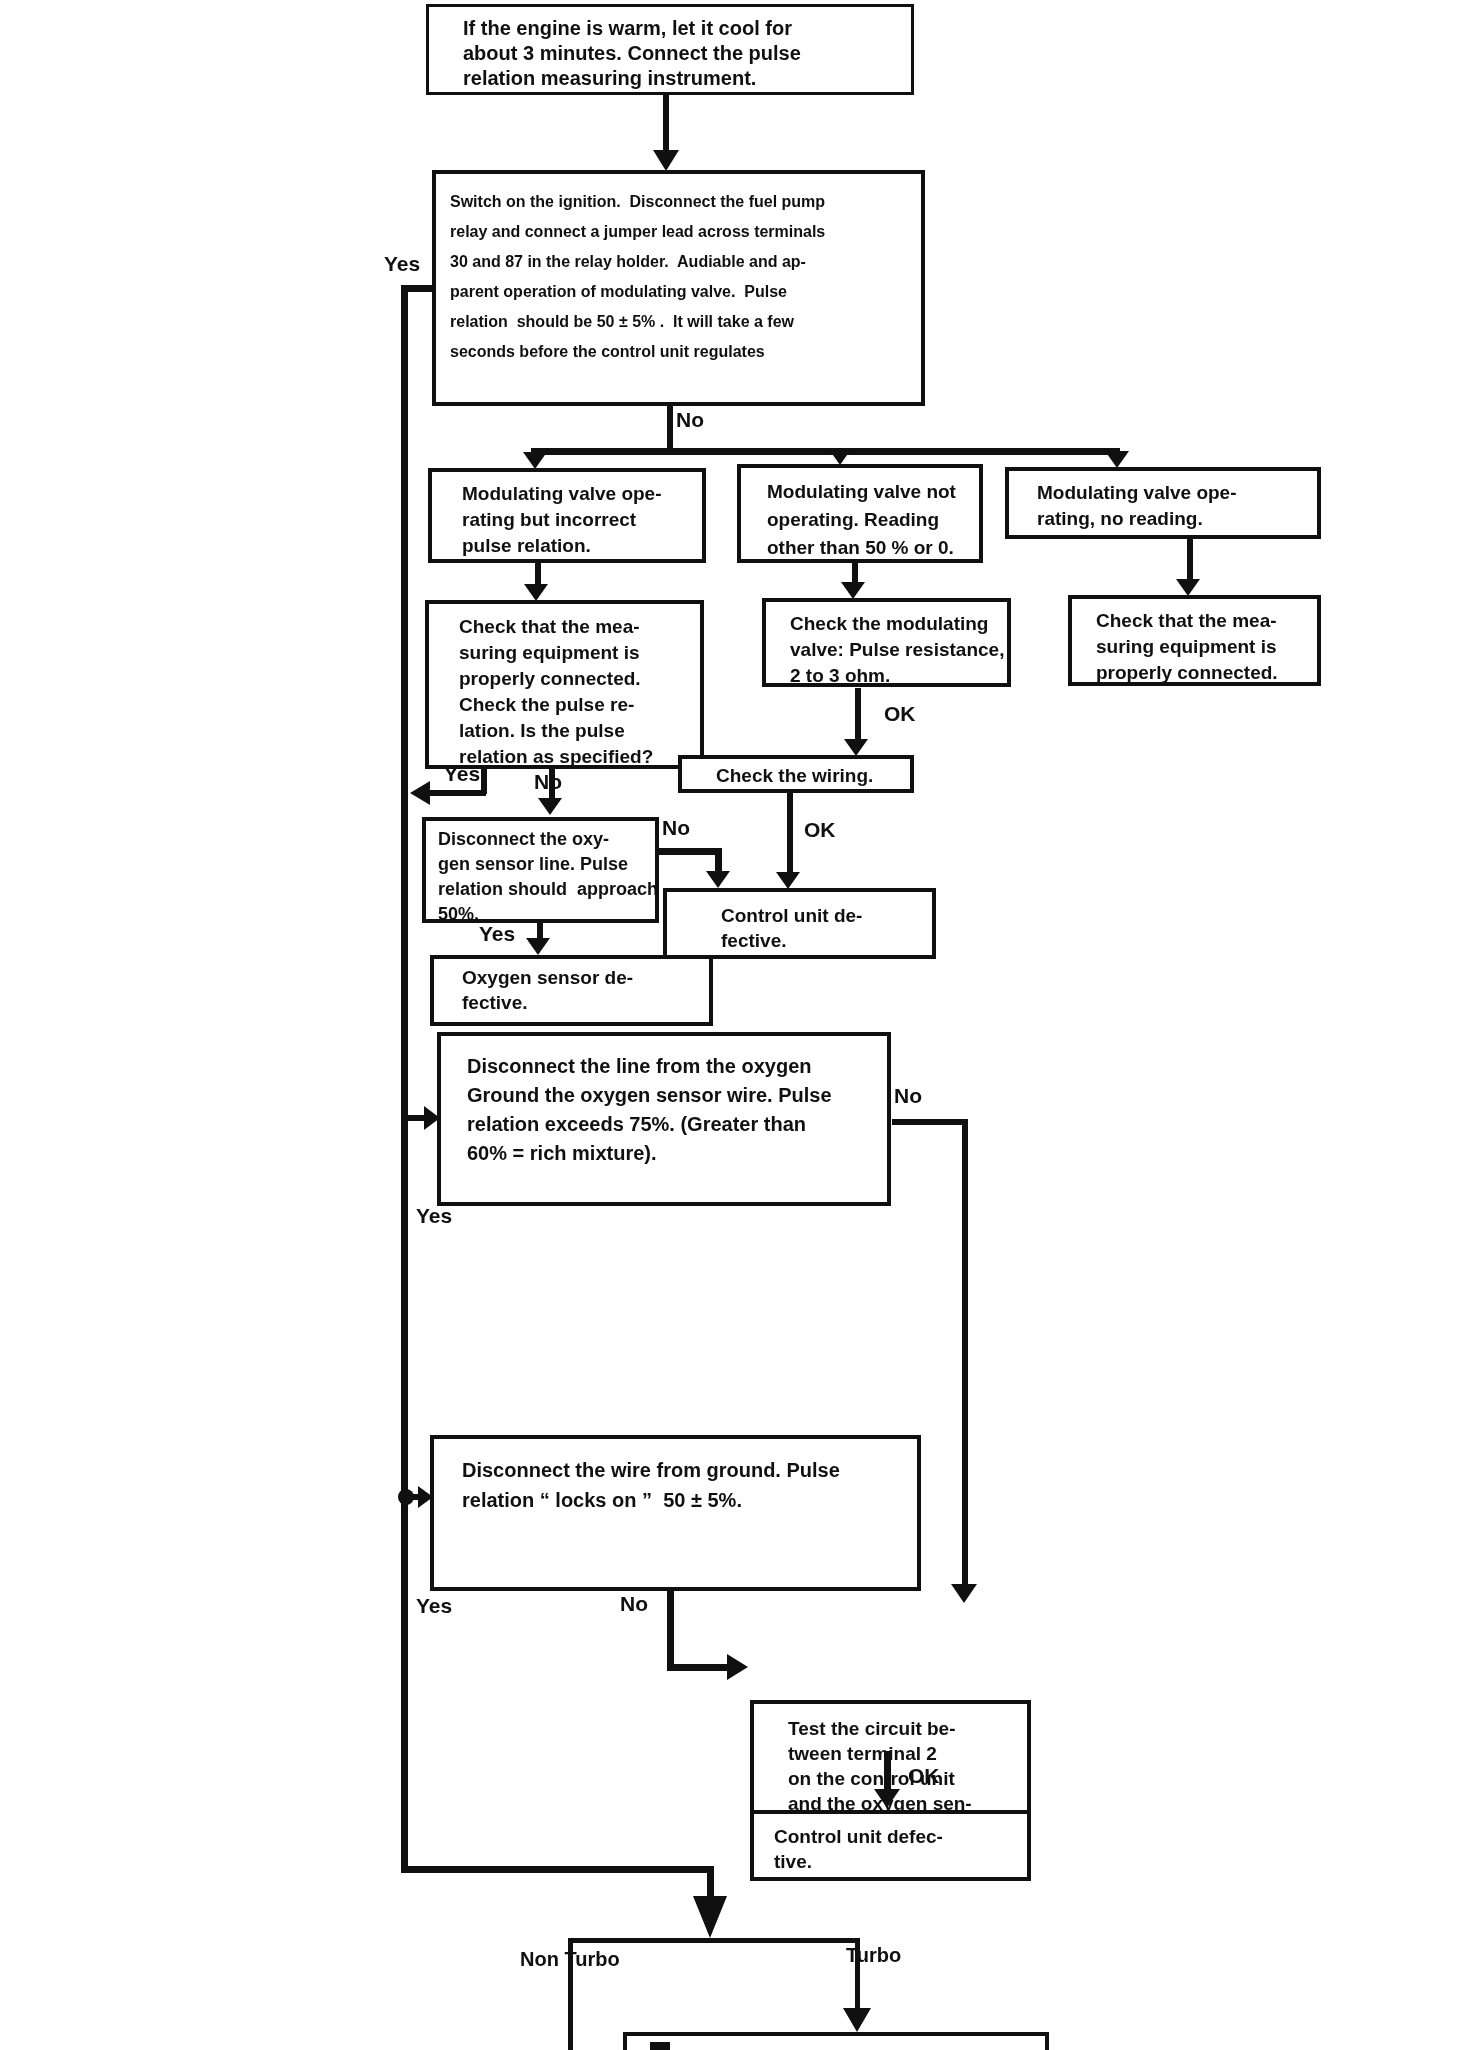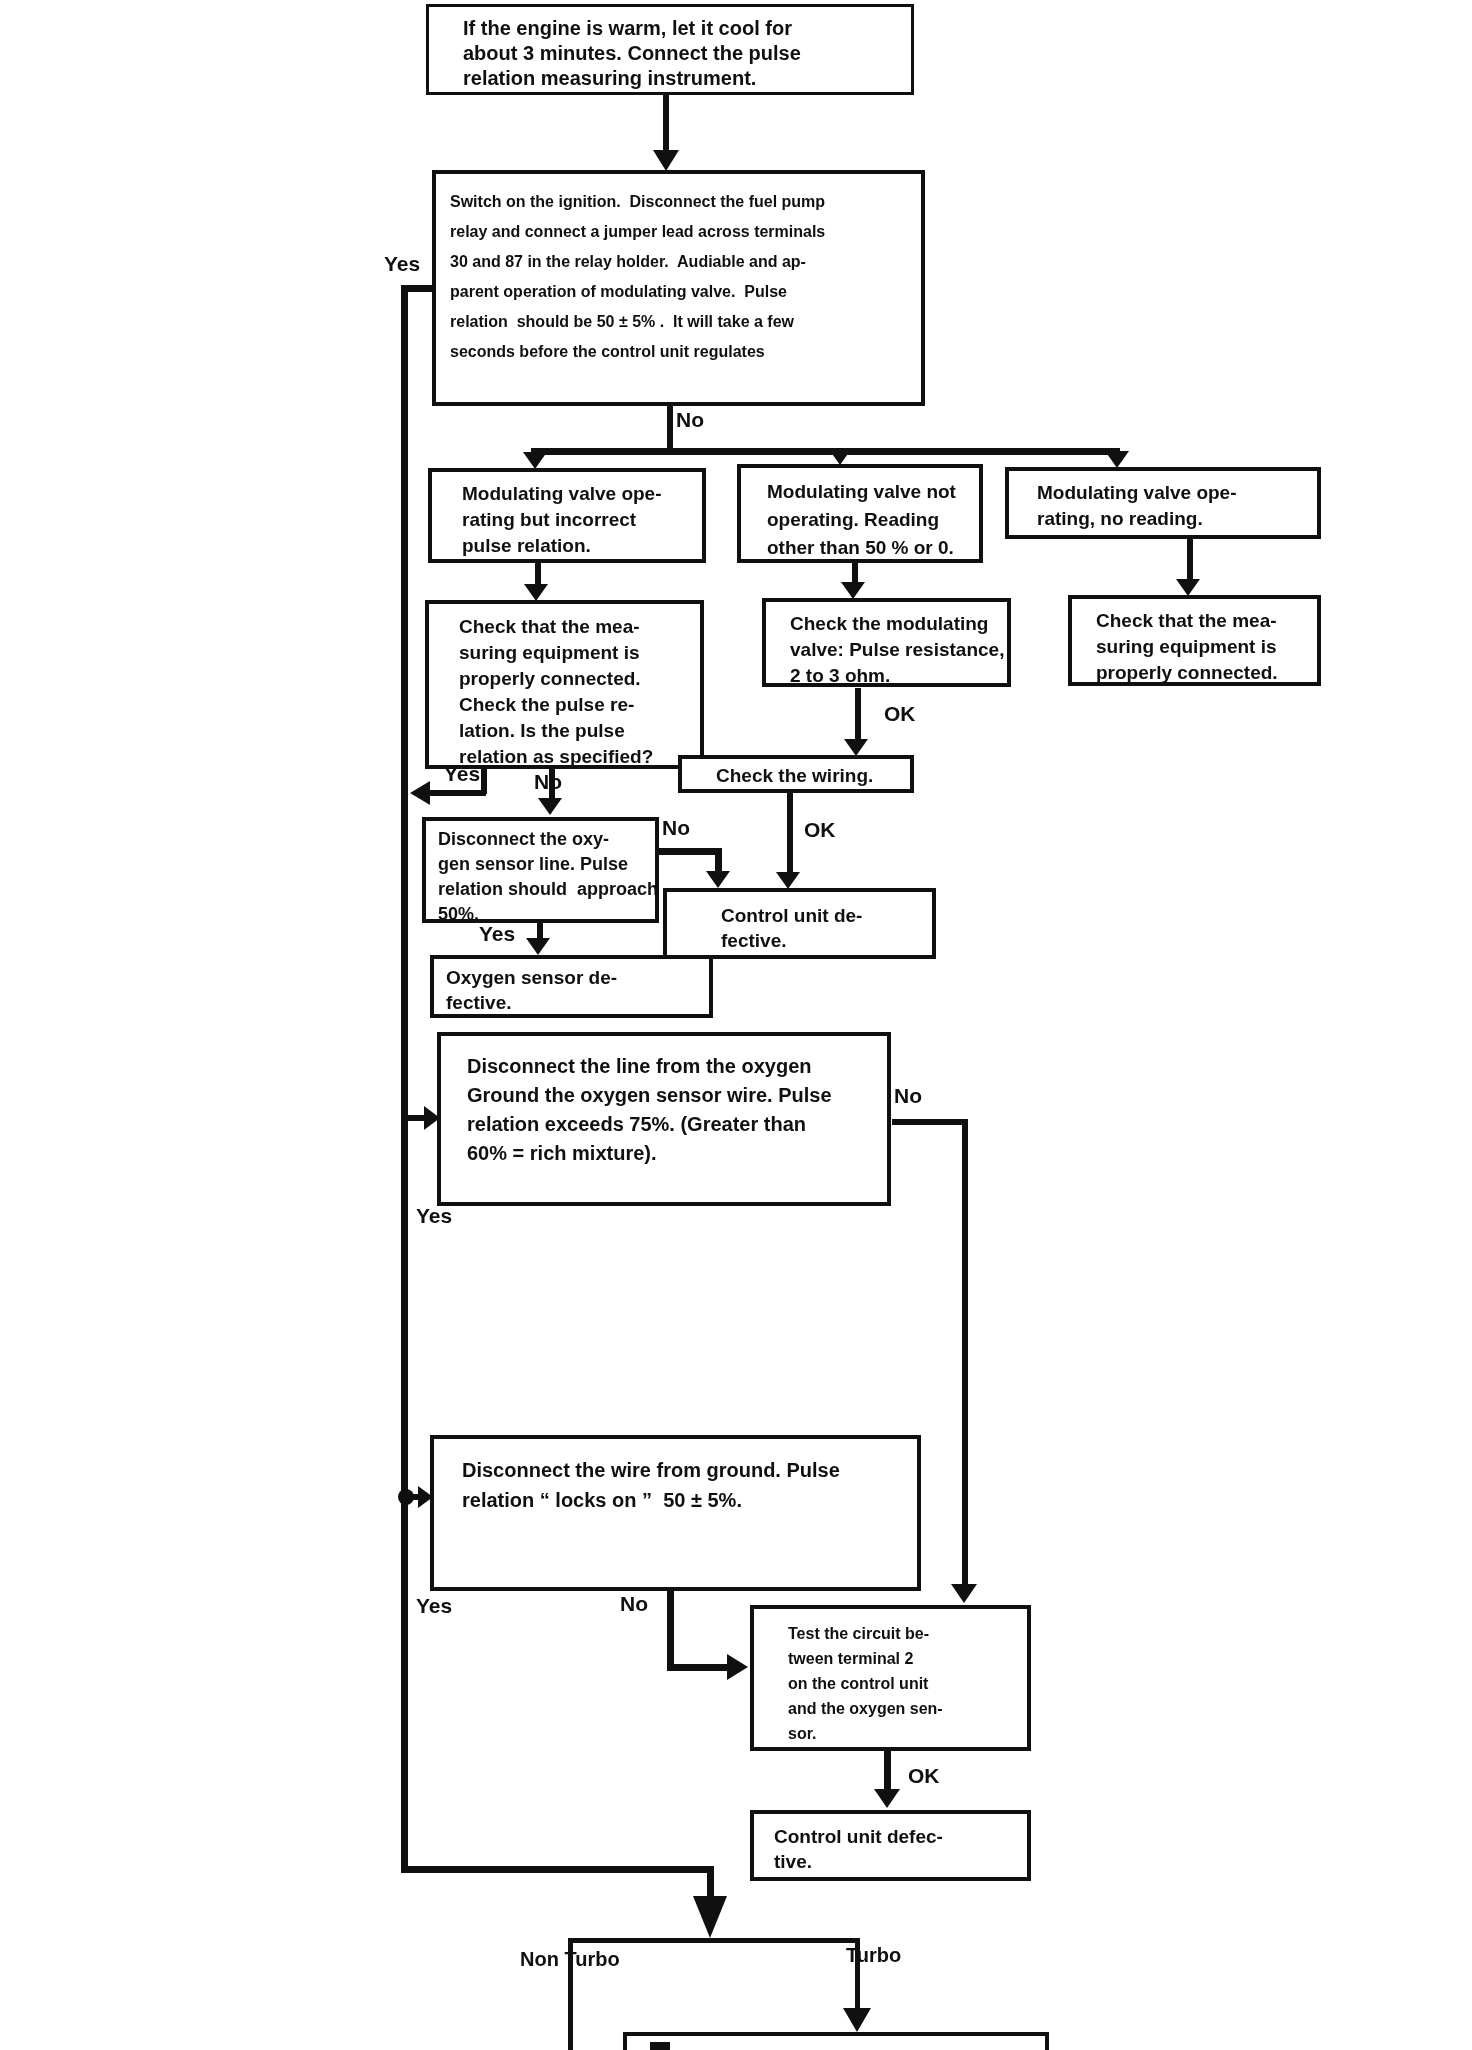--- a/index.html
+++ b/index.html
@@ -82,38 +82,38 @@
       <div class="tl">gen sensor line. Pulse</div>
       <div class="tl">relation should  approach</div>
       <div class="tl">50%.</div>
     </div>
 
   <div class="box" style="left:663px;top:888px;width:273px;height:71px;padding:11px 0 0 54px;font-size:19px;line-height:25px;">
       <div class="tl">Control unit de-</div>
       <div class="tl">fective.</div>
     </div>
 
-  <div class="box" style="left:430px;top:955px;width:283px;height:63px;padding:6px 0 0 12px;font-size:19px;line-height:25px;">
+  <div class="box" style="left:430px;top:955px;width:283px;height:71px;padding:6px 0 0 28px;font-size:19px;line-height:25px;">
       <div class="tl">Oxygen sensor de-</div>
       <div class="tl">fective.</div>
     </div>
 
   <div class="box" style="left:437px;top:1032px;width:454px;height:174px;padding:16px 0 0 26px;font-size:20px;line-height:29px;">
       <div class="tl">Disconnect the line from the oxygen</div>
       <div class="tl">Ground the oxygen sensor wire. Pulse</div>
       <div class="tl">relation exceeds 75%. (Greater than</div>
       <div class="tl">60% = rich mixture).</div>
     </div>
 
   <div class="box" style="left:430px;top:1435px;width:491px;height:156px;padding:16px 0 0 28px;font-size:20px;line-height:30px;">
       <div class="tl">Disconnect the wire from ground. Pulse</div>
       <div class="tl">relation “ locks on ”  50 ± 5%.</div>
     </div>
 
-  <div class="box" style="left:750px;top:1605px;width:281px;height:146px;padding:12px 0 0 34px;font-size:16px;line-height:25px;">
+  <div class="box" style="left:750px;top:1700px;width:281px;height:146px;padding:12px 0 0 34px;font-size:19px;line-height:25px;">
       <div class="tl">Test the circuit be-</div>
       <div class="tl">tween terminal 2</div>
       <div class="tl">on the control unit</div>
       <div class="tl">and the oxygen sen-</div>
       <div class="tl">sor.</div>
     </div>
 
   <div class="box" style="left:750px;top:1810px;width:281px;height:71px;padding:10px 0 0 20px;font-size:19px;line-height:25px;">
       <div class="tl">Control unit defec-</div>
       <div class="tl">tive.</div>

